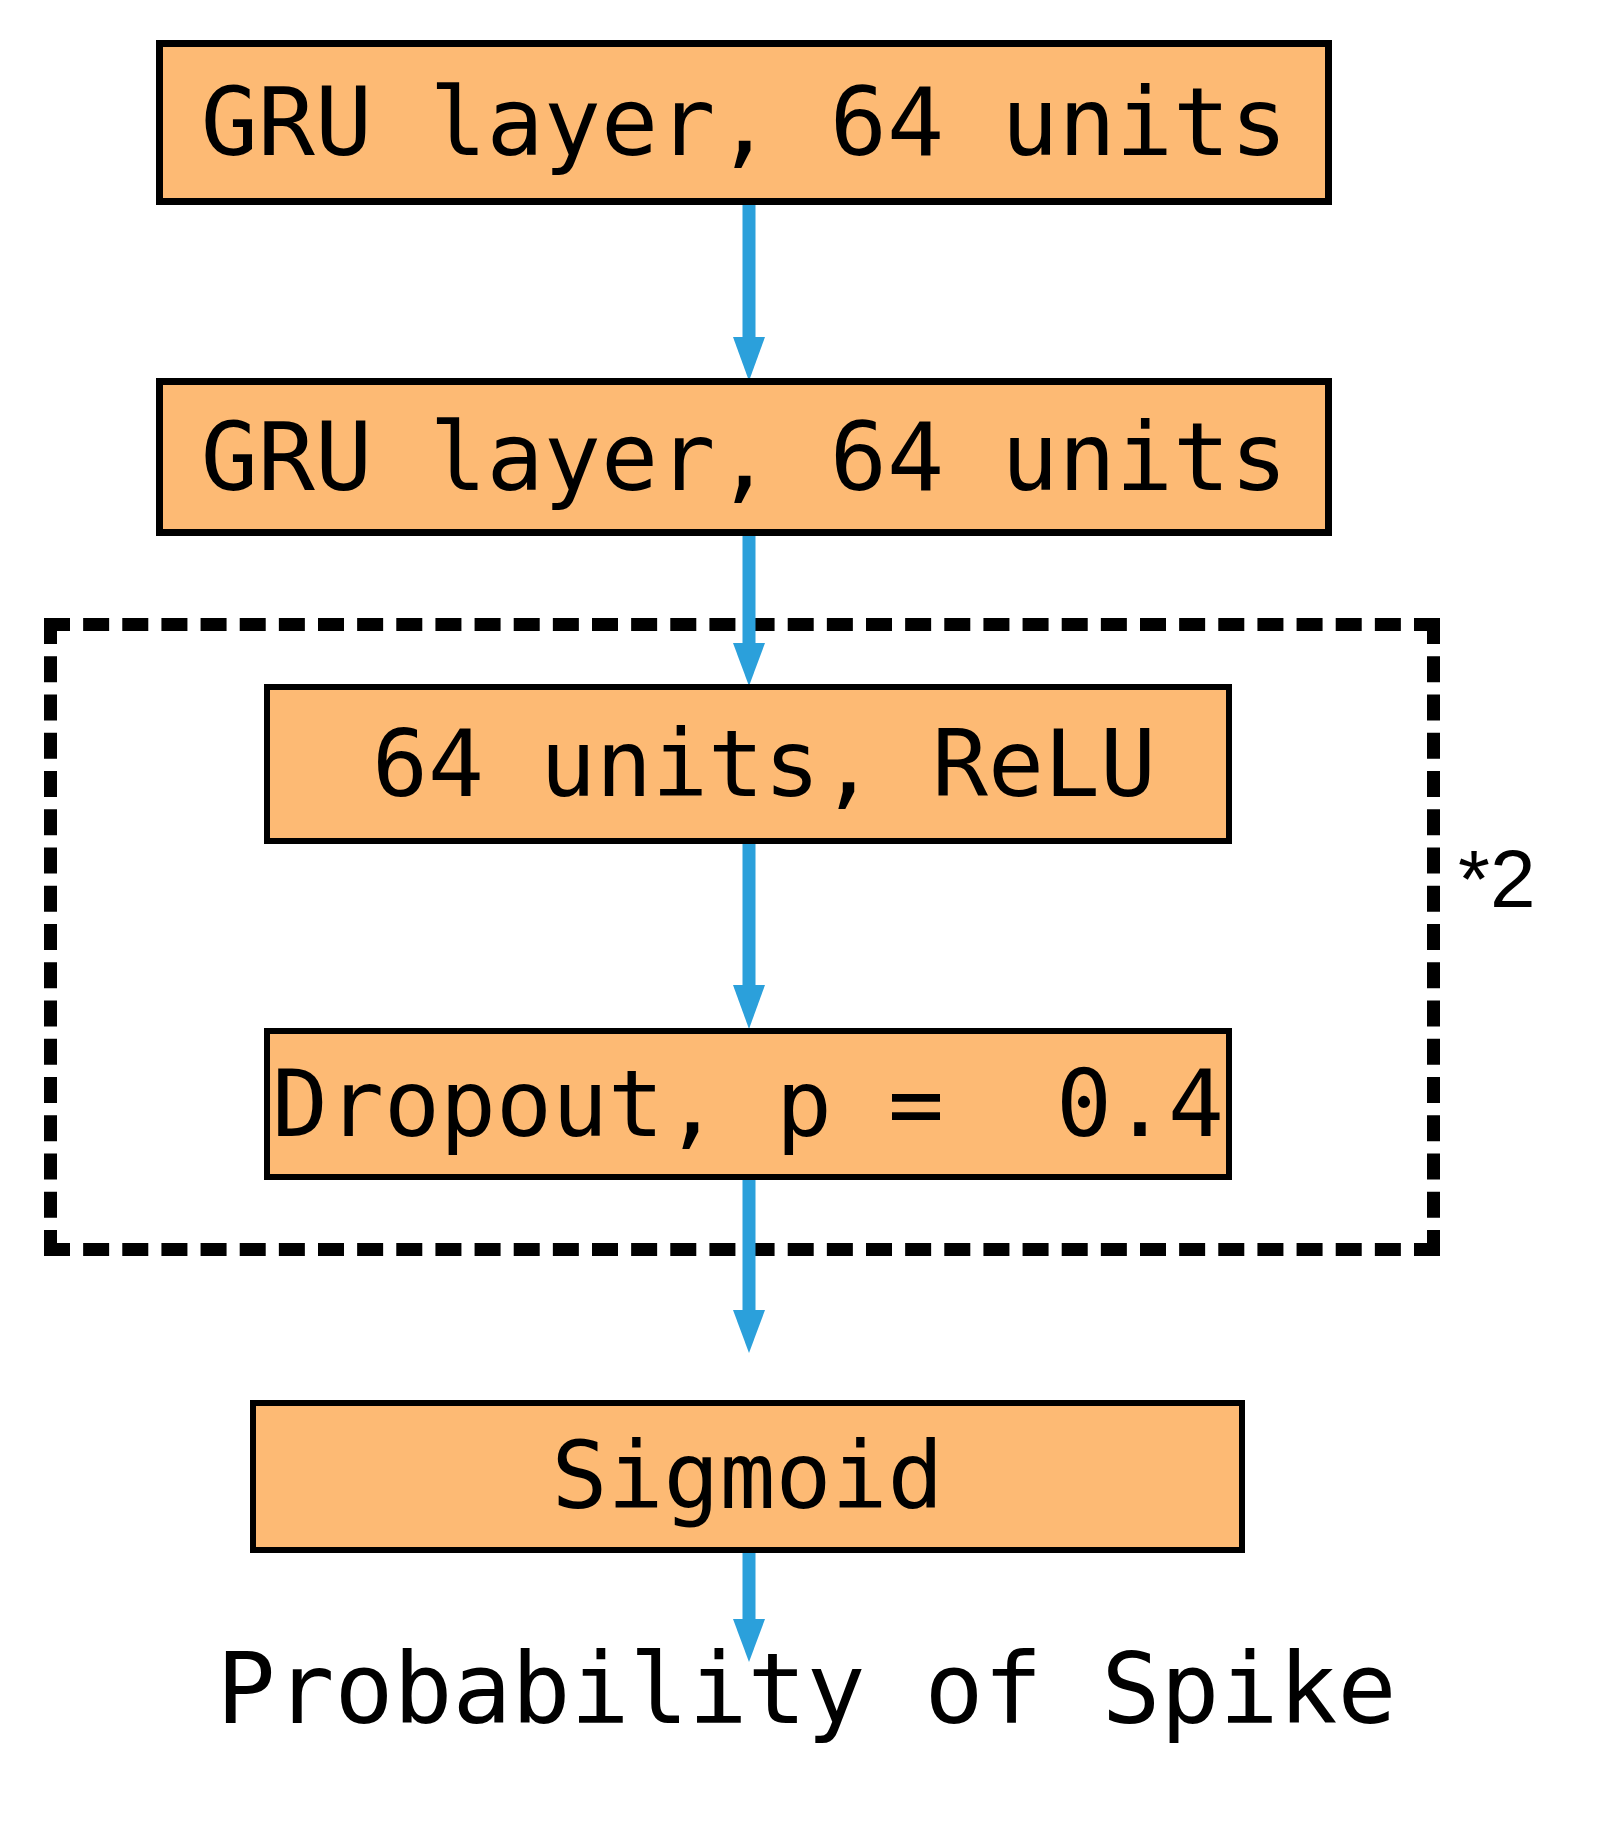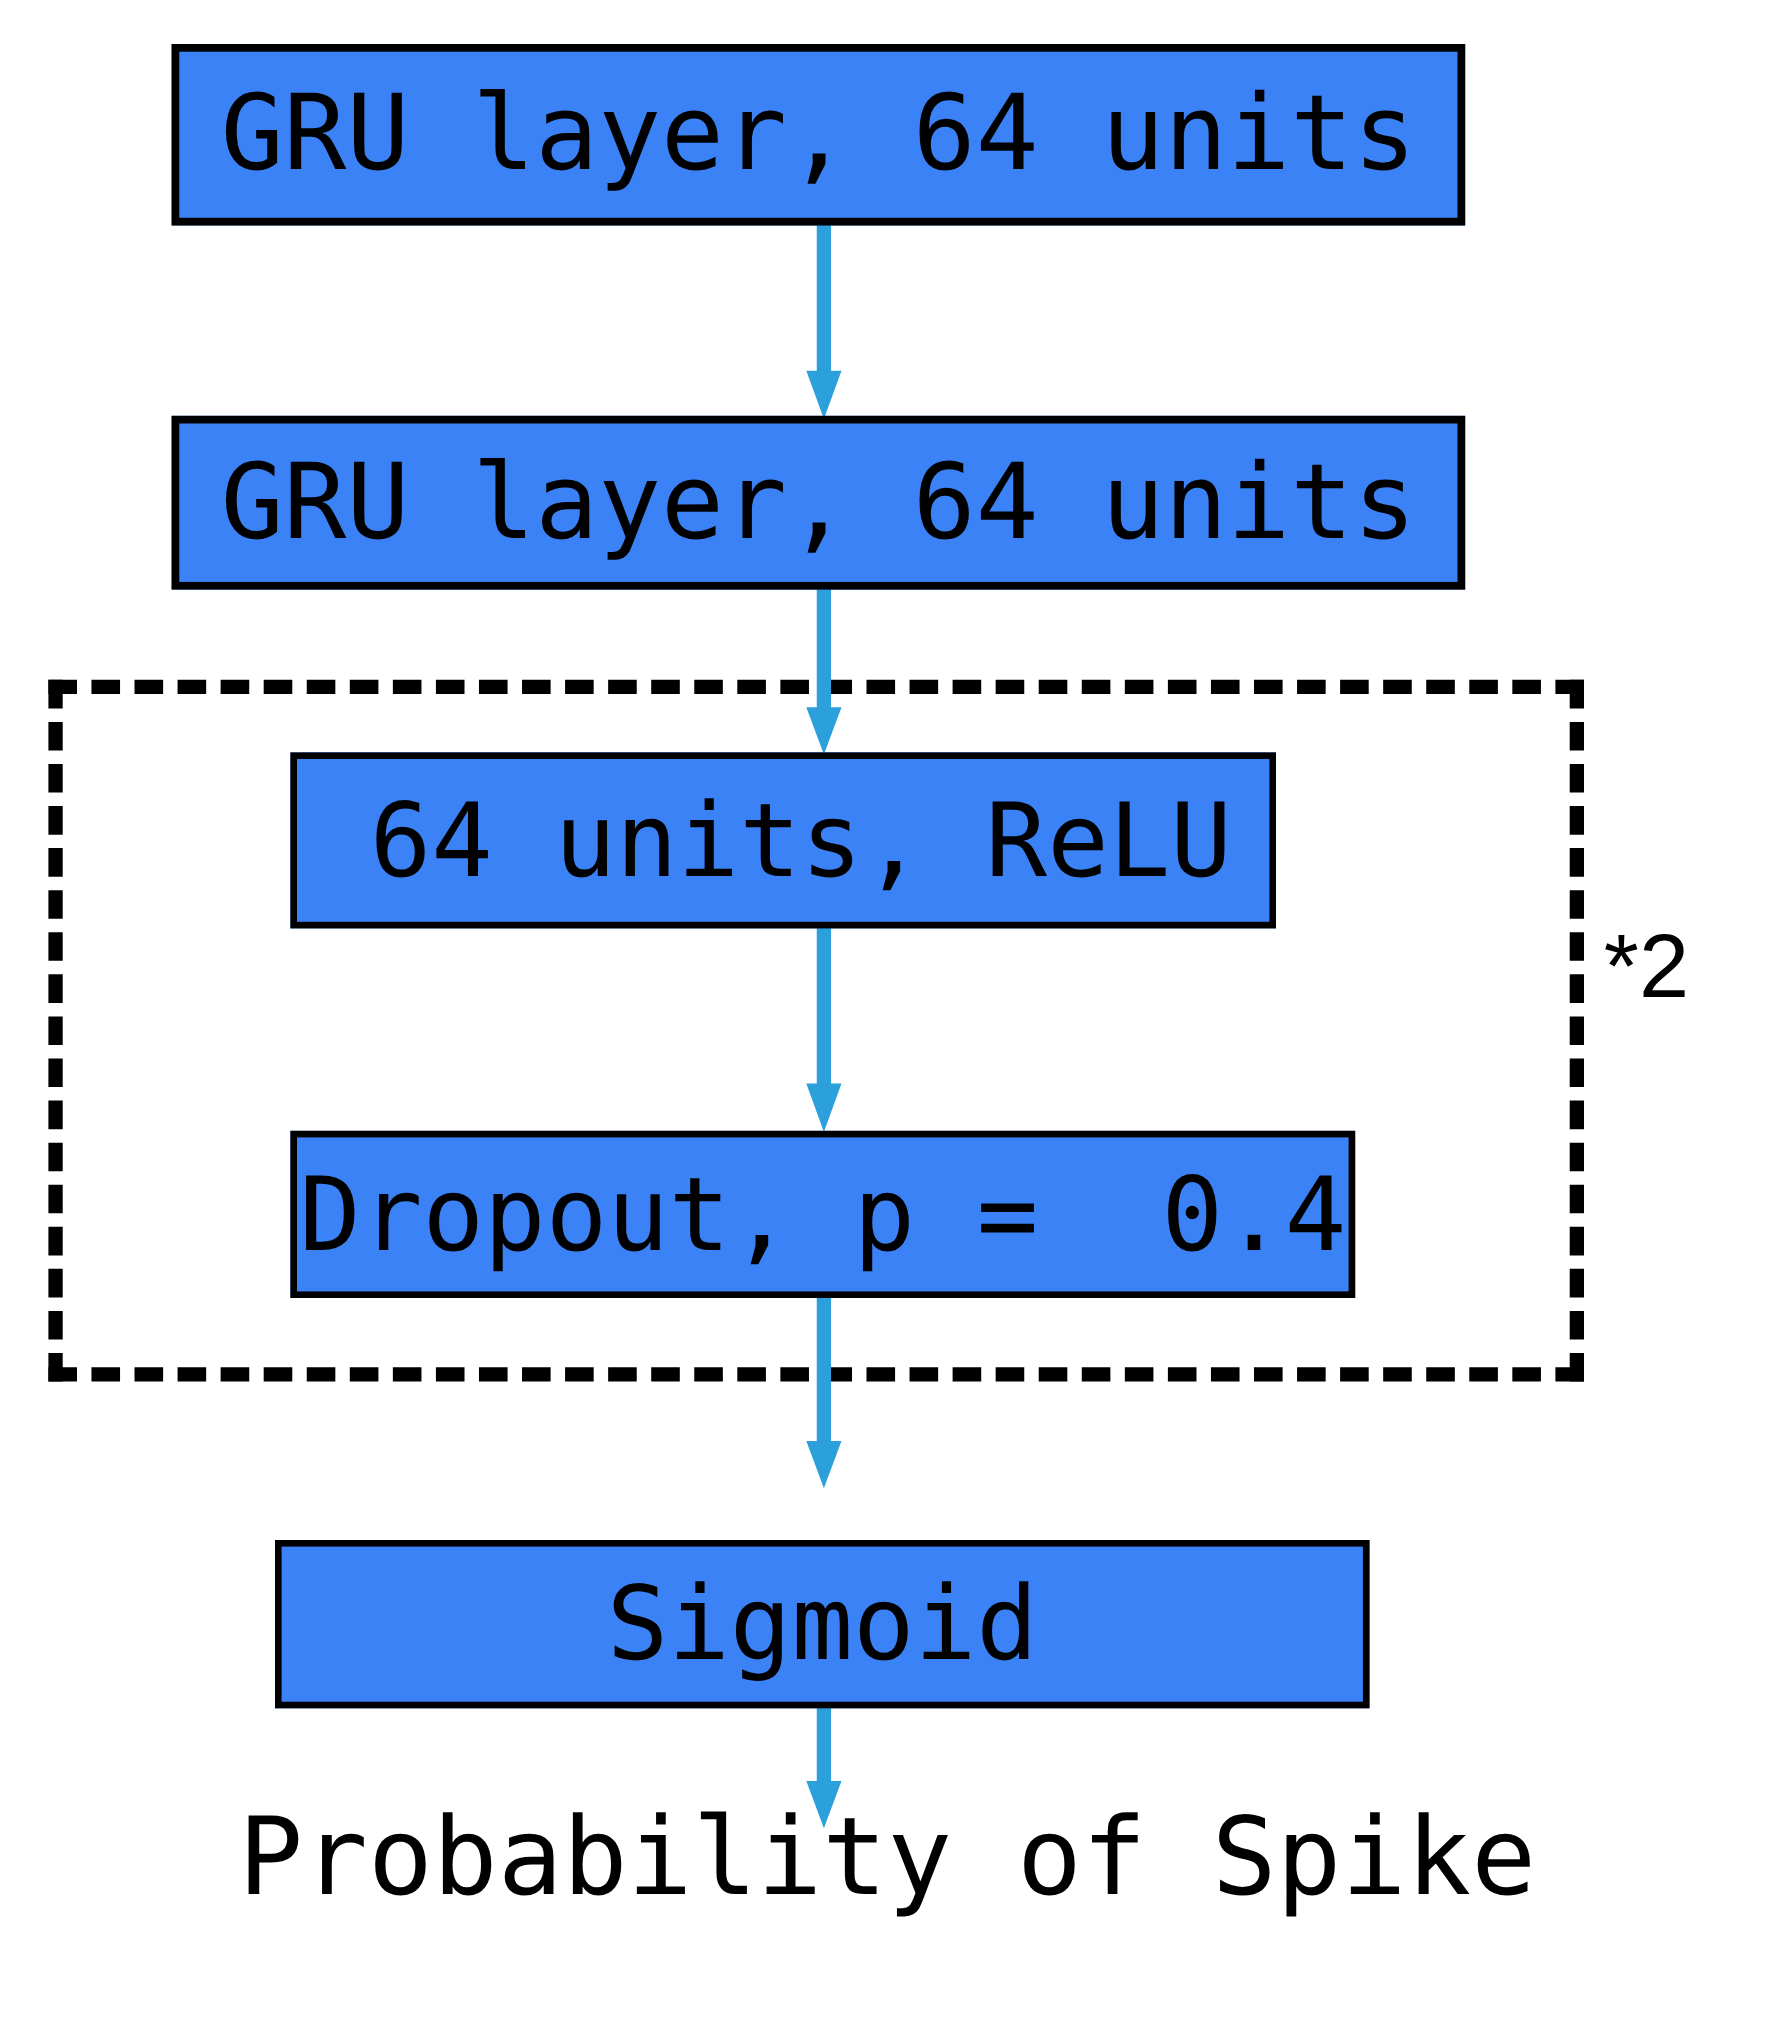--- a/index.html
+++ b/index.html
@@ -14,39 +14,39 @@
     background: #ffffff;
     overflow: hidden;
     font-family: "DejaVu Sans Mono", monospace;
   }
 
   
   .layer-box {
     position: absolute;
     box-sizing: border-box;
     border: 7px solid #000000;
-    background: #3b82f6;
+    background: #fdba74;
     display: flex;
     align-items: center;
     justify-content: center;
     z-index: 3;
   }
   .layer-box.thin {
     border-width: 6px;
   }
   .layer-label {
     font-family: "DejaVu Sans Mono", monospace;
     color: #000000;
     white-space: pre;
     line-height: 1;
   }
 
   #box-gru-1 { left: 156px; top: 40px;   width: 1176px; height: 165px; }
   #box-gru-2 { left: 156px; top: 378px;  width: 1176px; height: 158px; }
-  #box-dense { left: 264px; top: 684px;  width: 896px;  height: 160px; padding-left: 32px; }
+  #box-dense { left: 264px; top: 684px;  width: 968px;  height: 160px; padding-left: 32px; }
   #box-dropout { left: 264px; top: 1028px; width: 968px; height: 152px; }
   #box-sigmoid { left: 250px; top: 1400px; width: 995px; height: 153px; }
 
   #box-gru-1 .layer-label,
   #box-gru-2 .layer-label { font-size: 95px; }
   #box-dense .layer-label { font-size: 93px; }
   #box-dropout .layer-label { font-size: 93px; }
   #box-sigmoid .layer-label { font-size: 93px; }
 
   

